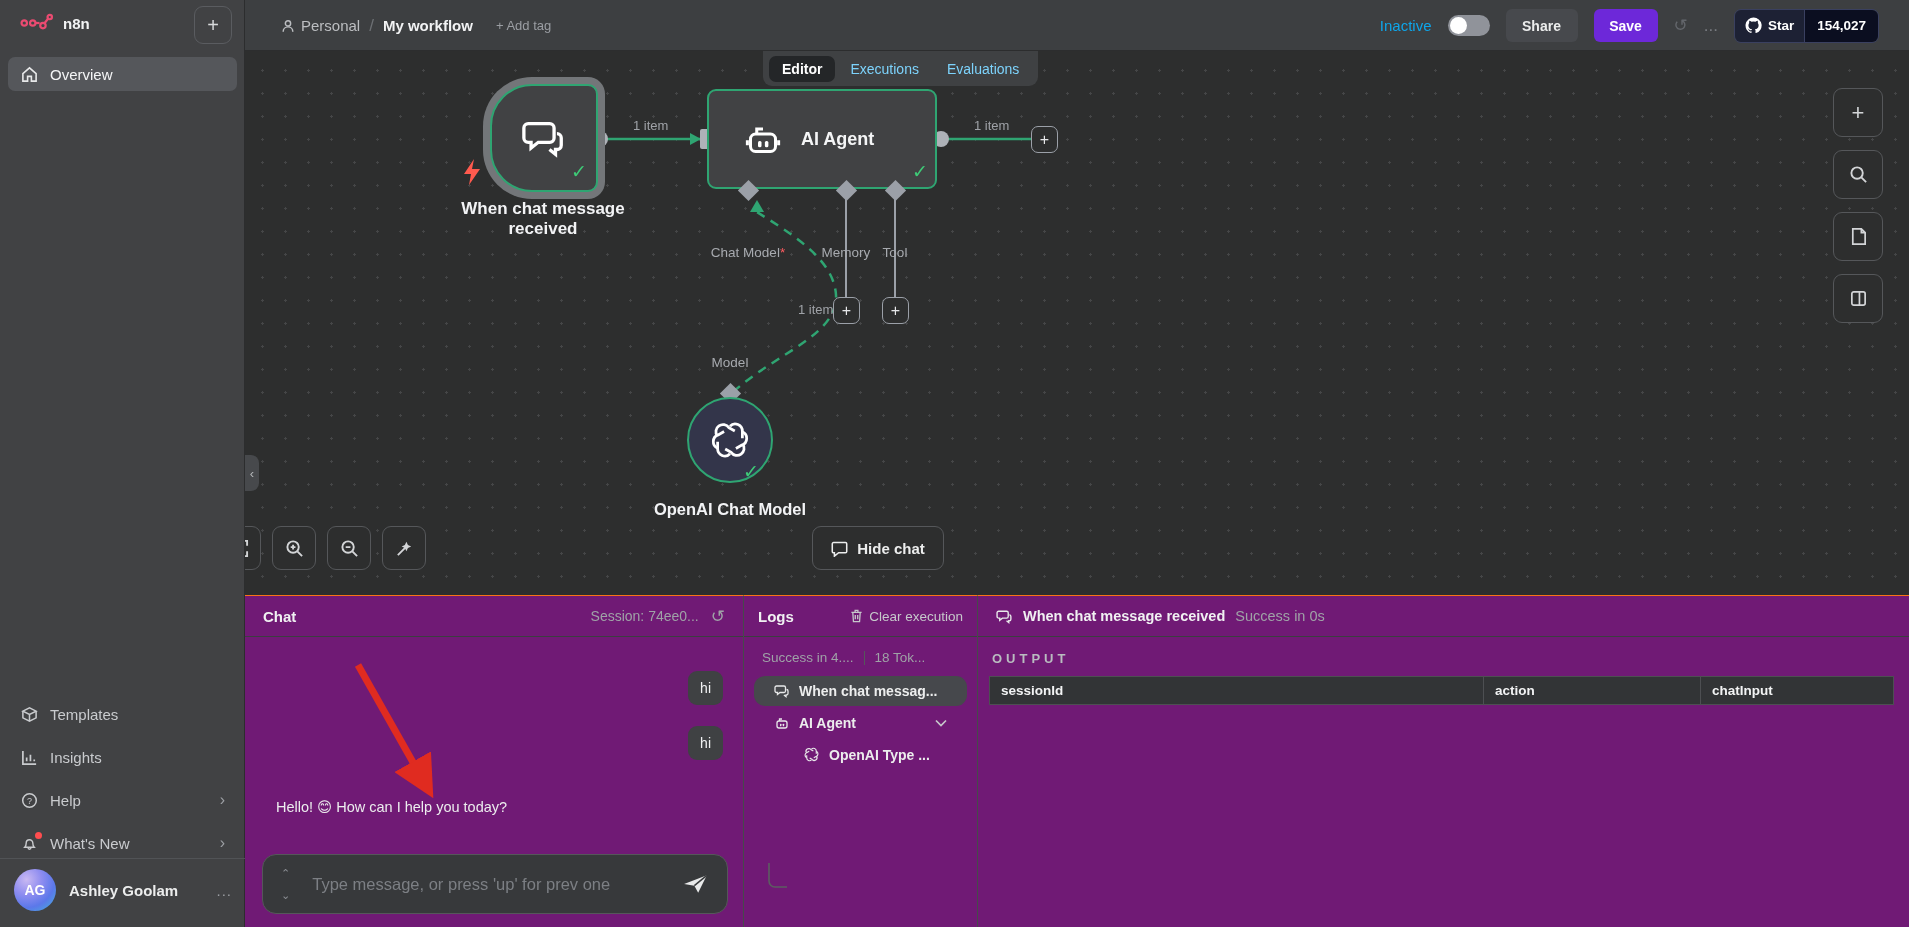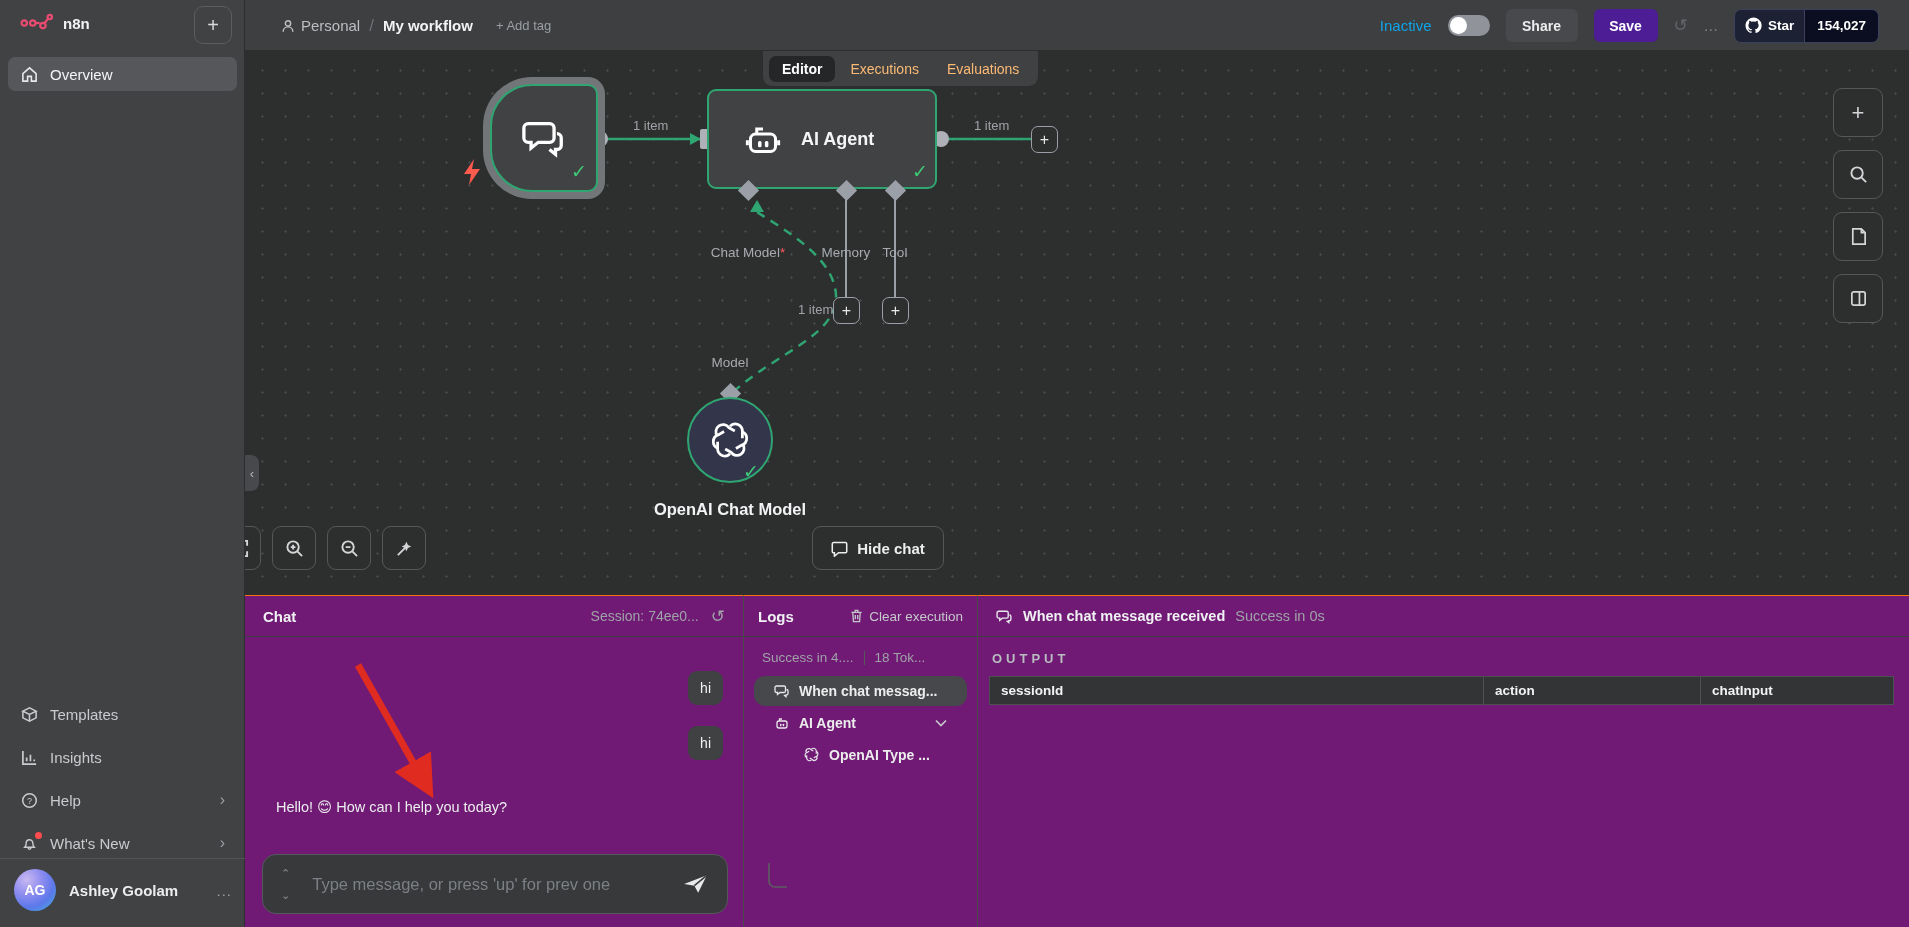--- a/index.html
+++ b/index.html
@@ -14,21 +14,21 @@
   .crumb-proj { color:#bcbec1; font-size:15px; display:flex; align-items:center; gap:6px; cursor:pointer; }
   .crumb-sep { color:#6d7074; font-size:17px; }
   .crumb-wf { color:#f2f3f4; font-size:15px; font-weight:600; }
   .add-tag { color:#9b9ea3; font-size:13px; margin-left:14px; cursor:pointer; }
   .hdr-right { position:absolute; right:30px; top:0; height:51px; display:flex; align-items:center; gap:16px; }
   .inactive-lbl { color:#0ea5e9; font-size:15px; }
   .toggle { width:42px; height:21px; border-radius:11px; background:#90939a; position:relative; cursor:pointer; }
   .toggle .knob { position:absolute; left:2px; top:2px; width:17px; height:17px; border-radius:50%; background:#ffffff; }
   .btn { border-radius:6px; font-size:14px; font-weight:600; display:flex; align-items:center; justify-content:center; cursor:pointer; }
   .btn-share { width:72px; height:33px; background:#47494d; color:#eceded; }
-  .btn-save { width:64px; height:33px; background:#4c1d95; color:#fff; }
+  .btn-save { width:64px; height:33px; background:#6d28d9; color:#fff; }
   .hdr-icon { color:#797c81; font-size:17px; cursor:pointer; }
   .gh { display:flex; height:34px; border:1px solid #3a4060; border-radius:7px; overflow:hidden; cursor:pointer; }
   .gh-star { background:#1d2134; color:#fff; font-size:13.5px; font-weight:700; display:flex; align-items:center; gap:6px; padding:0 10px; }
   .gh-count { background:#0b0e20; color:#fff; font-size:13.5px; font-weight:700; display:flex; align-items:center; padding:0 12px; border-left:1px solid #3a4060; }
 
   
   .sidebar { position:absolute; left:0; top:0; width:245px; height:927px; background:#414244;
     border-right:1px solid #2c2d2e; z-index:40; }
   .brand-row { position:absolute; left:0; top:0; width:100%; height:51px; }
   .brand { position:absolute; left:20px; top:13px; display:flex; align-items:center; gap:9px; }
@@ -48,21 +48,21 @@
   .user-name { color:#eceded; font-size:15px; font-weight:600; }
   .user-more { margin-left:auto; color:#9b9ea3; font-size:15px; letter-spacing:1px; }
   .bell-dot { position:absolute; top:-3px; right:-4px; width:7px; height:7px; border-radius:50%; background:#ff4d4f; }
 
   
   .canvas { position:absolute; left:245px; top:51px; width:1664px; height:544px; background:#2d2e2e;
     background-image:radial-gradient(#454647 1.3px, transparent 1.4px); background-size:23px 23px;
     background-position:6px 8px; }
   .tabbar { position:absolute; left:763px; top:51px; height:35px; background:#3f4143; border-radius:0 0 9px 9px;
     display:flex; align-items:center; padding:0 6px; gap:2px; z-index:31; }
-  .tab { padding:5px 13px; font-size:14px; color:#fdba74; border-radius:7px; cursor:pointer; }
+  .tab { padding:5px 13px; font-size:14px; color:#7dd3fc; border-radius:7px; cursor:pointer; }
   .tab.active { background:#242628; color:#ffffff; font-weight:600; }
 
   svg.wires { position:absolute; left:0; top:0; width:1909px; height:927px; pointer-events:none; z-index:5; }
 
   .node-label { position:absolute; color:#f2f3f5; font-size:17px; font-weight:600; text-align:center; z-index:6; }
   .port-label { position:absolute; color:#a7aaaf; font-size:13.5px; text-align:center; white-space:nowrap; z-index:6; }
   .items-label { position:absolute; color:#9fa2a7; font-size:13px; z-index:6; }
   .req { color:#ff5b60; }
 
   .trigger-node { position:absolute; left:490px; top:84px; width:108px; height:108px; background:#414244;
@@ -170,20 +170,24 @@
     <path d="M13 1 L3 16 L10 16 L8 27 L19 11 L11 11 Z" fill="#ff5a4e"></path>
   </svg>
 
   <div class="trigger-node">
     <svg width="46" height="46" viewBox="0 0 32 32">
       <path d="M5 6 h15 a3 3 0 0 1 3 3 v7 a3 3 0 0 1 -3 3 h-8 l-5 4 v-4 h-2 a3 3 0 0 1 -3 -3 v-7 a3 3 0 0 1 3 -3 z" fill="none" stroke="#ffffff" stroke-width="2.3"></path>
       <path d="M25 13 a3 3 0 0 1 3 3 v5 a3 3 0 0 1 -3 3 h-1 v3.4 l-4.2 -3.4" fill="none" stroke="#ffffff" stroke-width="2.3"></path>
     </svg>
   </div>
   <div class="check" style="left:571px;top:160px">✓</div>
+  <div class="node-label" style="left:430px;top:199px;width:226px">
+    <div>When chat message</div>
+    <div>received</div>
+  </div>
   <div class="items-label" style="left:633px;top:118px">1 item</div>
 
   <div class="in-port"></div>
   <div class="agent-node">
     <svg width="40" height="40" viewBox="0 0 32 32">
       <rect x="6" y="12" width="20" height="14" rx="4" fill="none" stroke="#ffffff" stroke-width="2.4"></rect>
       <rect x="12" y="17.5" width="2.8" height="5" rx="1.2" fill="#ffffff"></rect>
       <rect x="17.5" y="17.5" width="2.8" height="5" rx="1.2" fill="#ffffff"></rect>
       <path d="M11 12 v-4 h5" fill="none" stroke="#ffffff" stroke-width="2.4"></path>
       <path d="M3.5 17 v4 M28.5 17 v4" stroke="#ffffff" stroke-width="2.4"></path>

